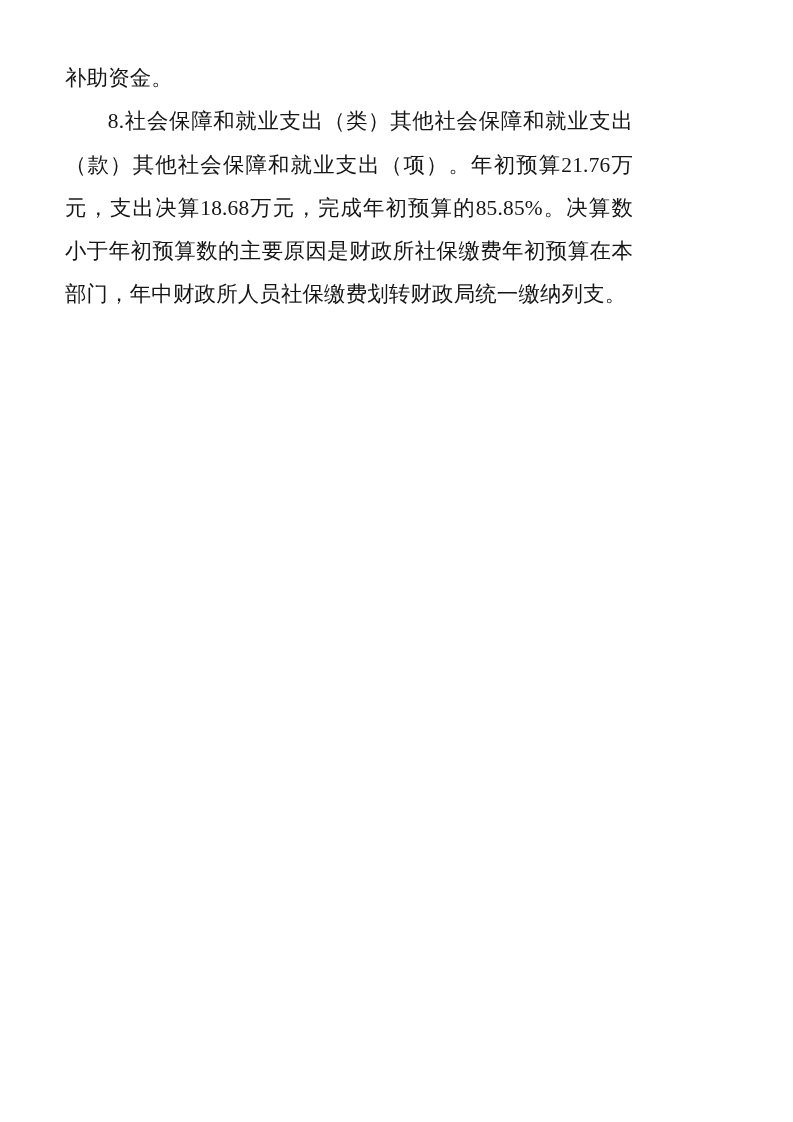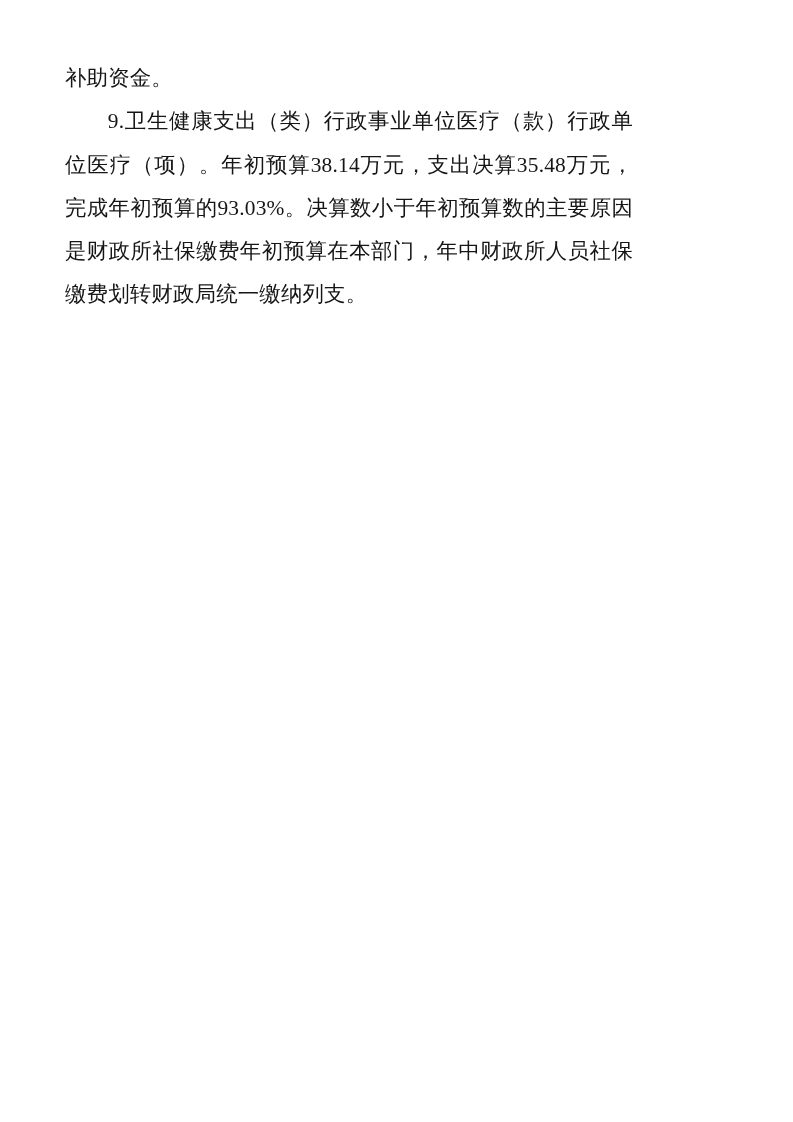--- a/index.html
+++ b/index.html
@@ -31,15 +31,15 @@
   .doc-body p.indent {
     text-indent: 2em;
   }
 </style>
 </head>
 <body>
 
 <div class="page">
   <div class="doc-body">
     <p>补助资金。</p>
-    <p class="indent">9.卫生健康支出（类）行政事业单位医疗（款）行政单位医疗（项）。年初预算38.14万元，支出决算35.48万元，完成年初预算的93.03%。决算数小于年初预算数的主要原因是财政所社保缴费年初预算在本部门，年中财政所人员社保缴费划转财政局统一缴纳列支。</p>
+    <p class="indent">8.社会保障和就业支出（类）其他社会保障和就业支出（款）其他社会保障和就业支出（项）。年初预算21.76万元，支出决算18.68万元，完成年初预算的85.85%。决算数小于年初预算数的主要原因是财政所社保缴费年初预算在本部门，年中财政所人员社保缴费划转财政局统一缴纳列支。</p>
   </div>
 </div>
 
 </body></html>

